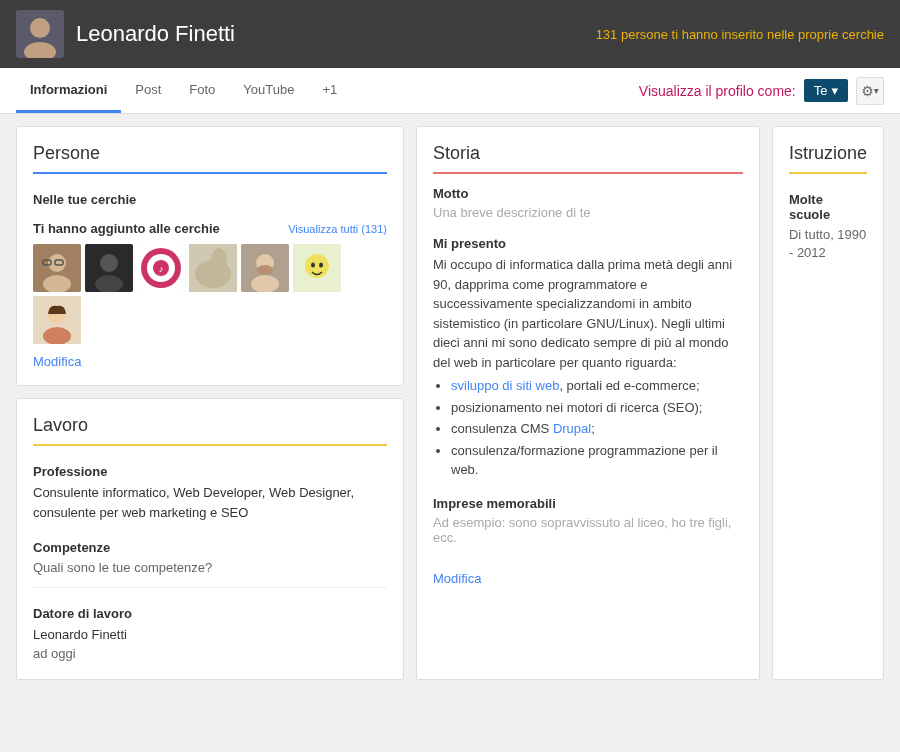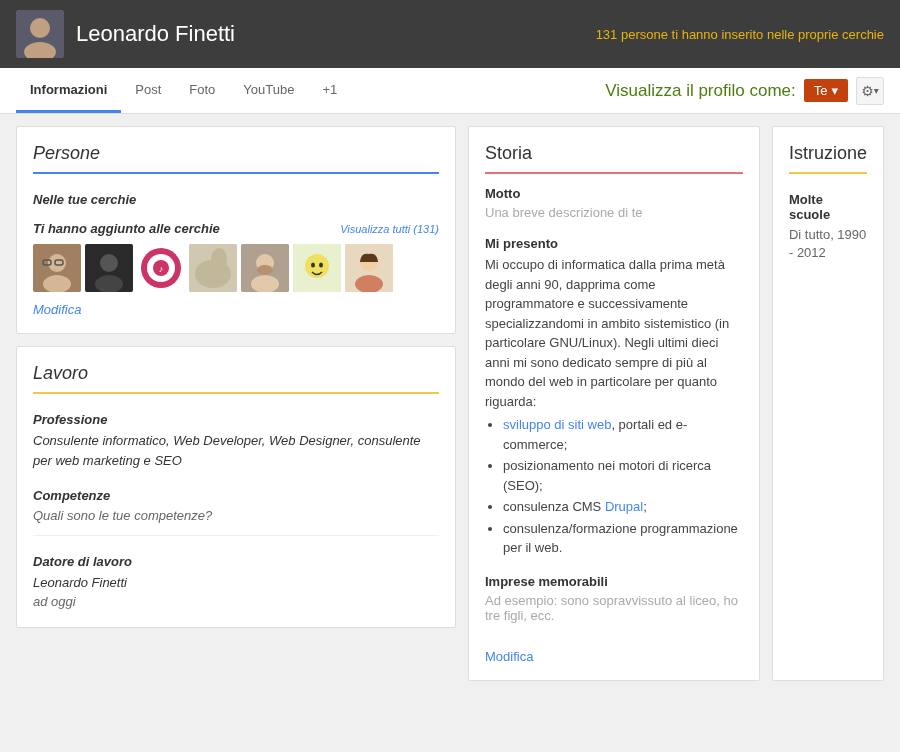--- a/index.html
+++ b/index.html
@@ -47,41 +47,41 @@
       color: #666;
       border-bottom: 3px solid transparent;
       text-decoration: none;
     }
     .nav-tab.active {
       color: #333;
       font-weight: bold;
       border-bottom: 3px solid #4285f4;
     }
     #nav-right { display: flex; align-items: center; gap: 8px; font-size: 13px; color: #666; }
-    #view-profile-label { font-size: 17px; color: #4d7c0f; }
+    #view-profile-label { font-size: 14px; color: #be185d; }
     #te-button {
       display: flex; align-items: center; gap: 4px;
-      background: #c2410c; color: #fff;
+      background: #0c4a6e; color: #fff;
       border: none; border-radius: 2px;
       padding: 4px 10px; font-size: 13px; cursor: pointer;
     }
     #gear-button {
       background: #f5f5f5; border: 1px solid #ddd; border-radius: 2px;
       width: 28px; height: 28px; display: flex; align-items: center; justify-content: center;
       cursor: pointer; font-size: 14px; color: #666;
     }
 
     
     #main {
       display: flex;
       gap: 12px;
       padding: 12px 16px;
       max-width: 900px;
     }
-    #left-col { width: 440px; flex-shrink: 0; display: flex; flex-direction: column; gap: 12px; font-style: italic; }
+    #left-col { width: 388px; flex-shrink: 0; display: flex; flex-direction: column; gap: 12px; }
     #right-col { flex: 1; display: flex; gap: 12px; }
 
     
     .card {
       background: #fff;
       border: 1px solid #ddd;
       border-radius: 2px;
       padding: 16px;
     }
     .card-title {

